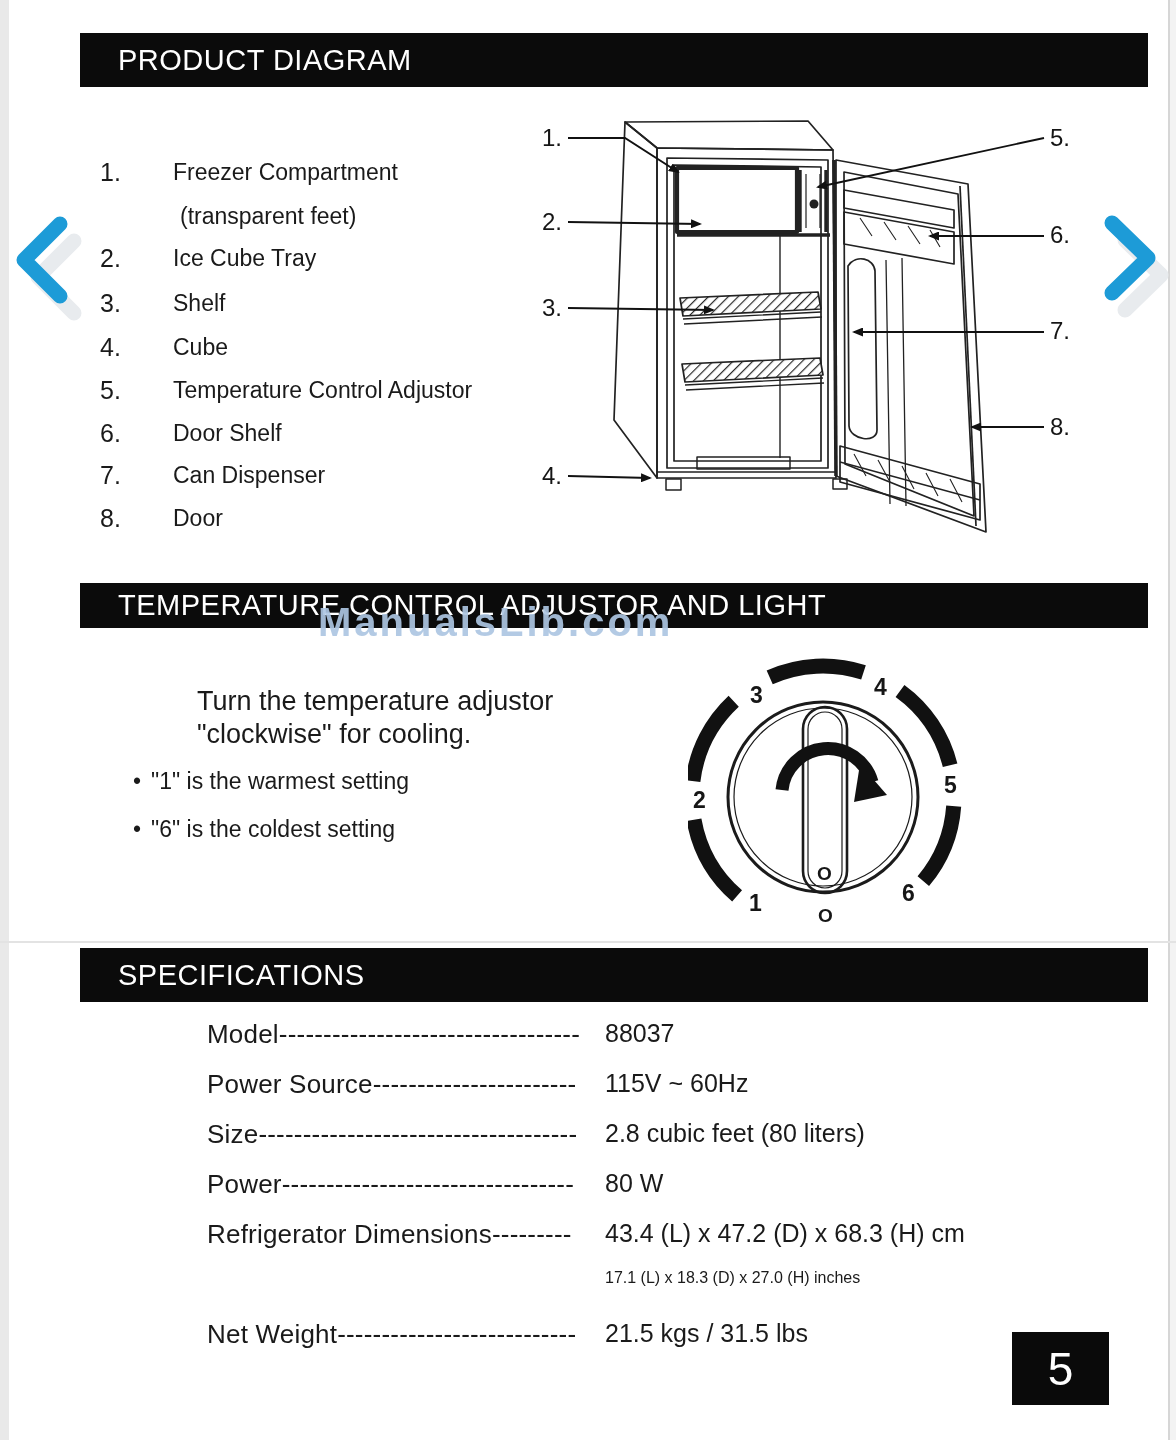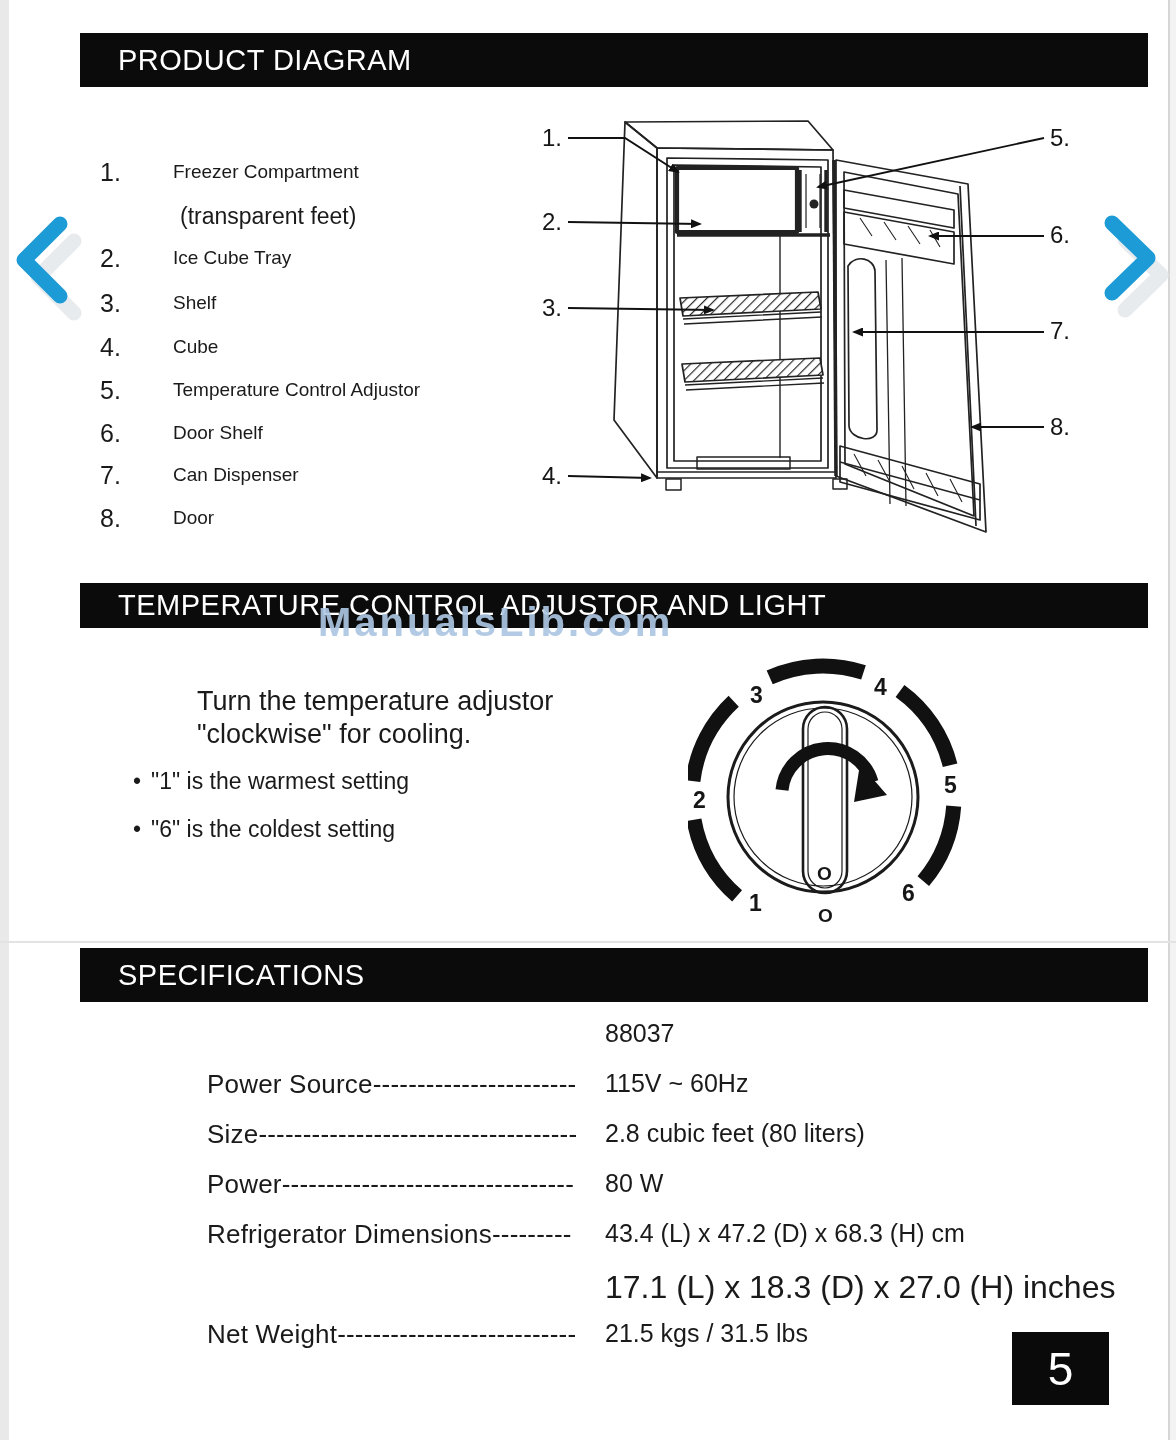--- a/index.html
+++ b/index.html
@@ -25,21 +25,21 @@
   .parts-list .part-row { position:absolute; left:100px; display:flex; }
   .parts-list .part-row:nth-of-type(1){ top:158px; }
   .parts-list .part-row:nth-of-type(2){ top:244px; }
   .parts-list .part-row:nth-of-type(3){ top:289px; }
   .parts-list .part-row:nth-of-type(4){ top:333px; }
   .parts-list .part-row:nth-of-type(5){ top:376px; }
   .parts-list .part-row:nth-of-type(6){ top:419px; }
   .parts-list .part-row:nth-of-type(7){ top:461px; }
   .parts-list .part-row:nth-of-type(8){ top:504px; }
   .part-num   { display:inline-block; width:73px; font-size:25px; }
-  .part-label { font-size:19px; line-height:28px; }
+  .part-label { font-size:23px; line-height:28px; }
   .part-sub   { display:block; font-size:23px; padding-left:7px; margin-top:17px; }
   .part-sub:empty { display:none; }
 
   
   #fridge-svg { position:absolute; left:530px; top:108px; }
   #dial-svg   { position:absolute; left:688px; top:650px; }
   svg text { font-family:"Liberation Sans","DejaVu Sans",sans-serif; }
 
   
   .watermark { position:absolute; left:318px; top:600px; font-size:40px; font-weight:bold;
@@ -52,21 +52,21 @@
   
   .specs .spec-row { position:absolute; left:207px; width:920px; font-size:26px; }
   .specs .spec-row:nth-of-type(1){ top:1019px; }
   .specs .spec-row:nth-of-type(2){ top:1069px; }
   .specs .spec-row:nth-of-type(3){ top:1119px; }
   .specs .spec-row:nth-of-type(4){ top:1169px; }
   .specs .spec-row:nth-of-type(5){ top:1219px; }
   .specs .spec-row:nth-of-type(6){ top:1319px; }
   .spec-label { letter-spacing:.2px; }
   .spec-value  { position:absolute; left:398px; top:0;    font-size:25px; white-space:nowrap; }
-  .spec-value2 { position:absolute; left:398px; top:50px; font-size:32px; white-space:nowrap; }
+  .spec-value2 { position:absolute; left:398px; top:50px; font-size:16px; white-space:nowrap; }
   .spec-value2:empty { display:none; }
 
   
   .pagenum { position:absolute; left:1012px; top:1332px; width:97px; height:73px; background:#0a0a0a;
              color:#fff; display:flex; align-items:center; justify-content:center; font-size:46px; }
 
   
   .chevron { position:absolute; cursor:pointer; }
   #chevron-left  { left:8px;    top:210px; }
   #chevron-right { left:1088px; top:210px; }
@@ -279,20 +279,21 @@
     </g>
   </svg>
 
   <div class="bar" id="bar-specs">
     <span>SPECIFICATIONS</span>
   </div>
 
   <div class="specs">
 
       <div class="spec-row">
+        <span class="spec-label">Model----------------------------------</span>
         <span class="spec-value">88037</span>
         
       </div>
 
       <div class="spec-row">
         <span class="spec-label">Power Source-----------------------</span>
         <span class="spec-value">115V ~ 60Hz</span>
         
       </div>
 

